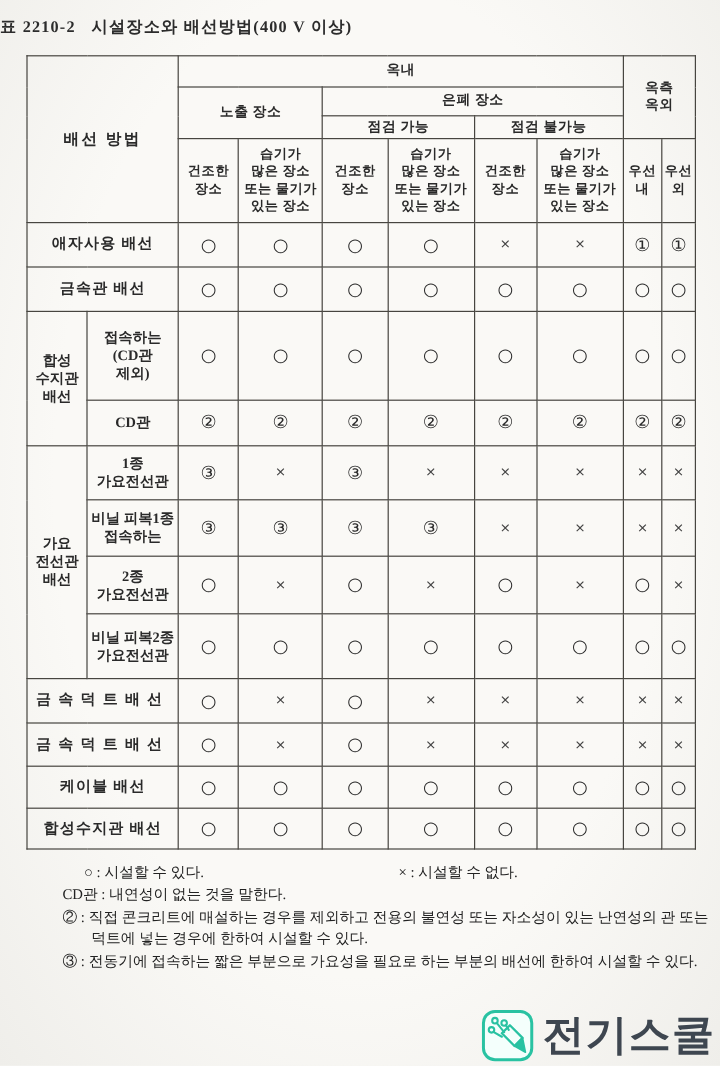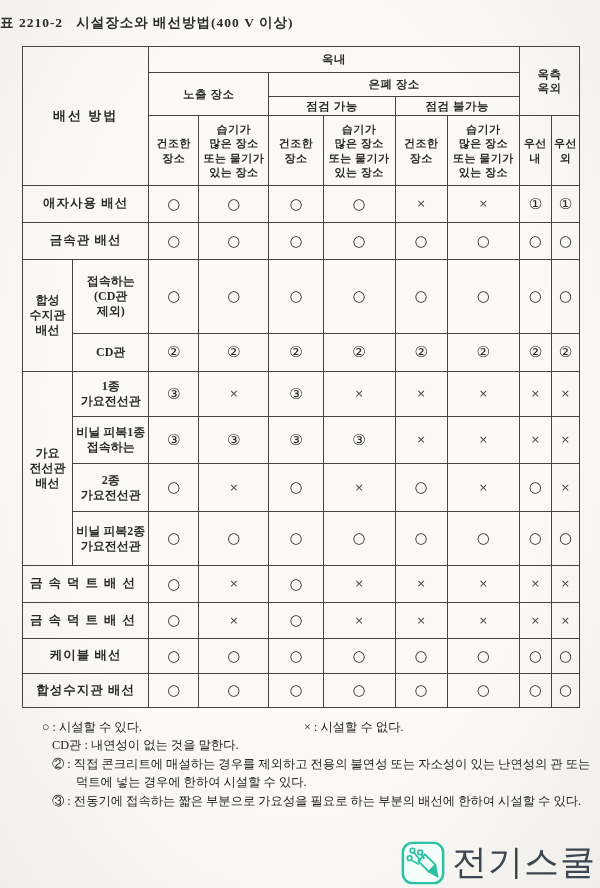--- a/index.html
+++ b/index.html
@@ -37,31 +37,31 @@
   .glbl{font-size:12px;font-weight:bold;}
   .sublbl{font-size:12px;font-weight:bold;}
   .sp{letter-spacing:6px;}
   .sym{font-size:15px;font-family:"DejaVu Sans",sans-serif;color:#3a3a3a;}
   .sym.x{font-size:11px;color:#444;}
   .notes{
     position:absolute;left:10px;top:718px;width:582px;
     font-size:12.3px;line-height:1.5;color:#222;
   }
   .note-heading{margin-left:2px;font-weight:bold;}
-  .note-symline{display:flex;margin-left:32px;gap:0;}
+  .note-symline{display:flex;margin-left:60px;gap:0;}
   .note-symline .c1{width:262px;}
   .note-line{margin-left:42px;}
   .hang{margin-left:42px;padding-left:24px;text-indent:-24px;}
   .logo{
     position:absolute;right:4px;bottom:2px;
     display:flex;align-items:center;gap:6px;
   }
   .logo-text{
     font-family:"Liberation Sans","DejaVu Sans",sans-serif;
-    font-size:35px;font-weight:normal;color:#3e4650;letter-spacing:1px;
+    font-size:35px;font-weight:bold;color:#3e4650;letter-spacing:1px;
   }
   .logo svg{display:block;}
 </style>
 </head>
 <body>
 
 <div class="page">
 
   <div class="doc-title">표 2210-2   시설장소와 배선방법(400 V 이상)</div>
 

